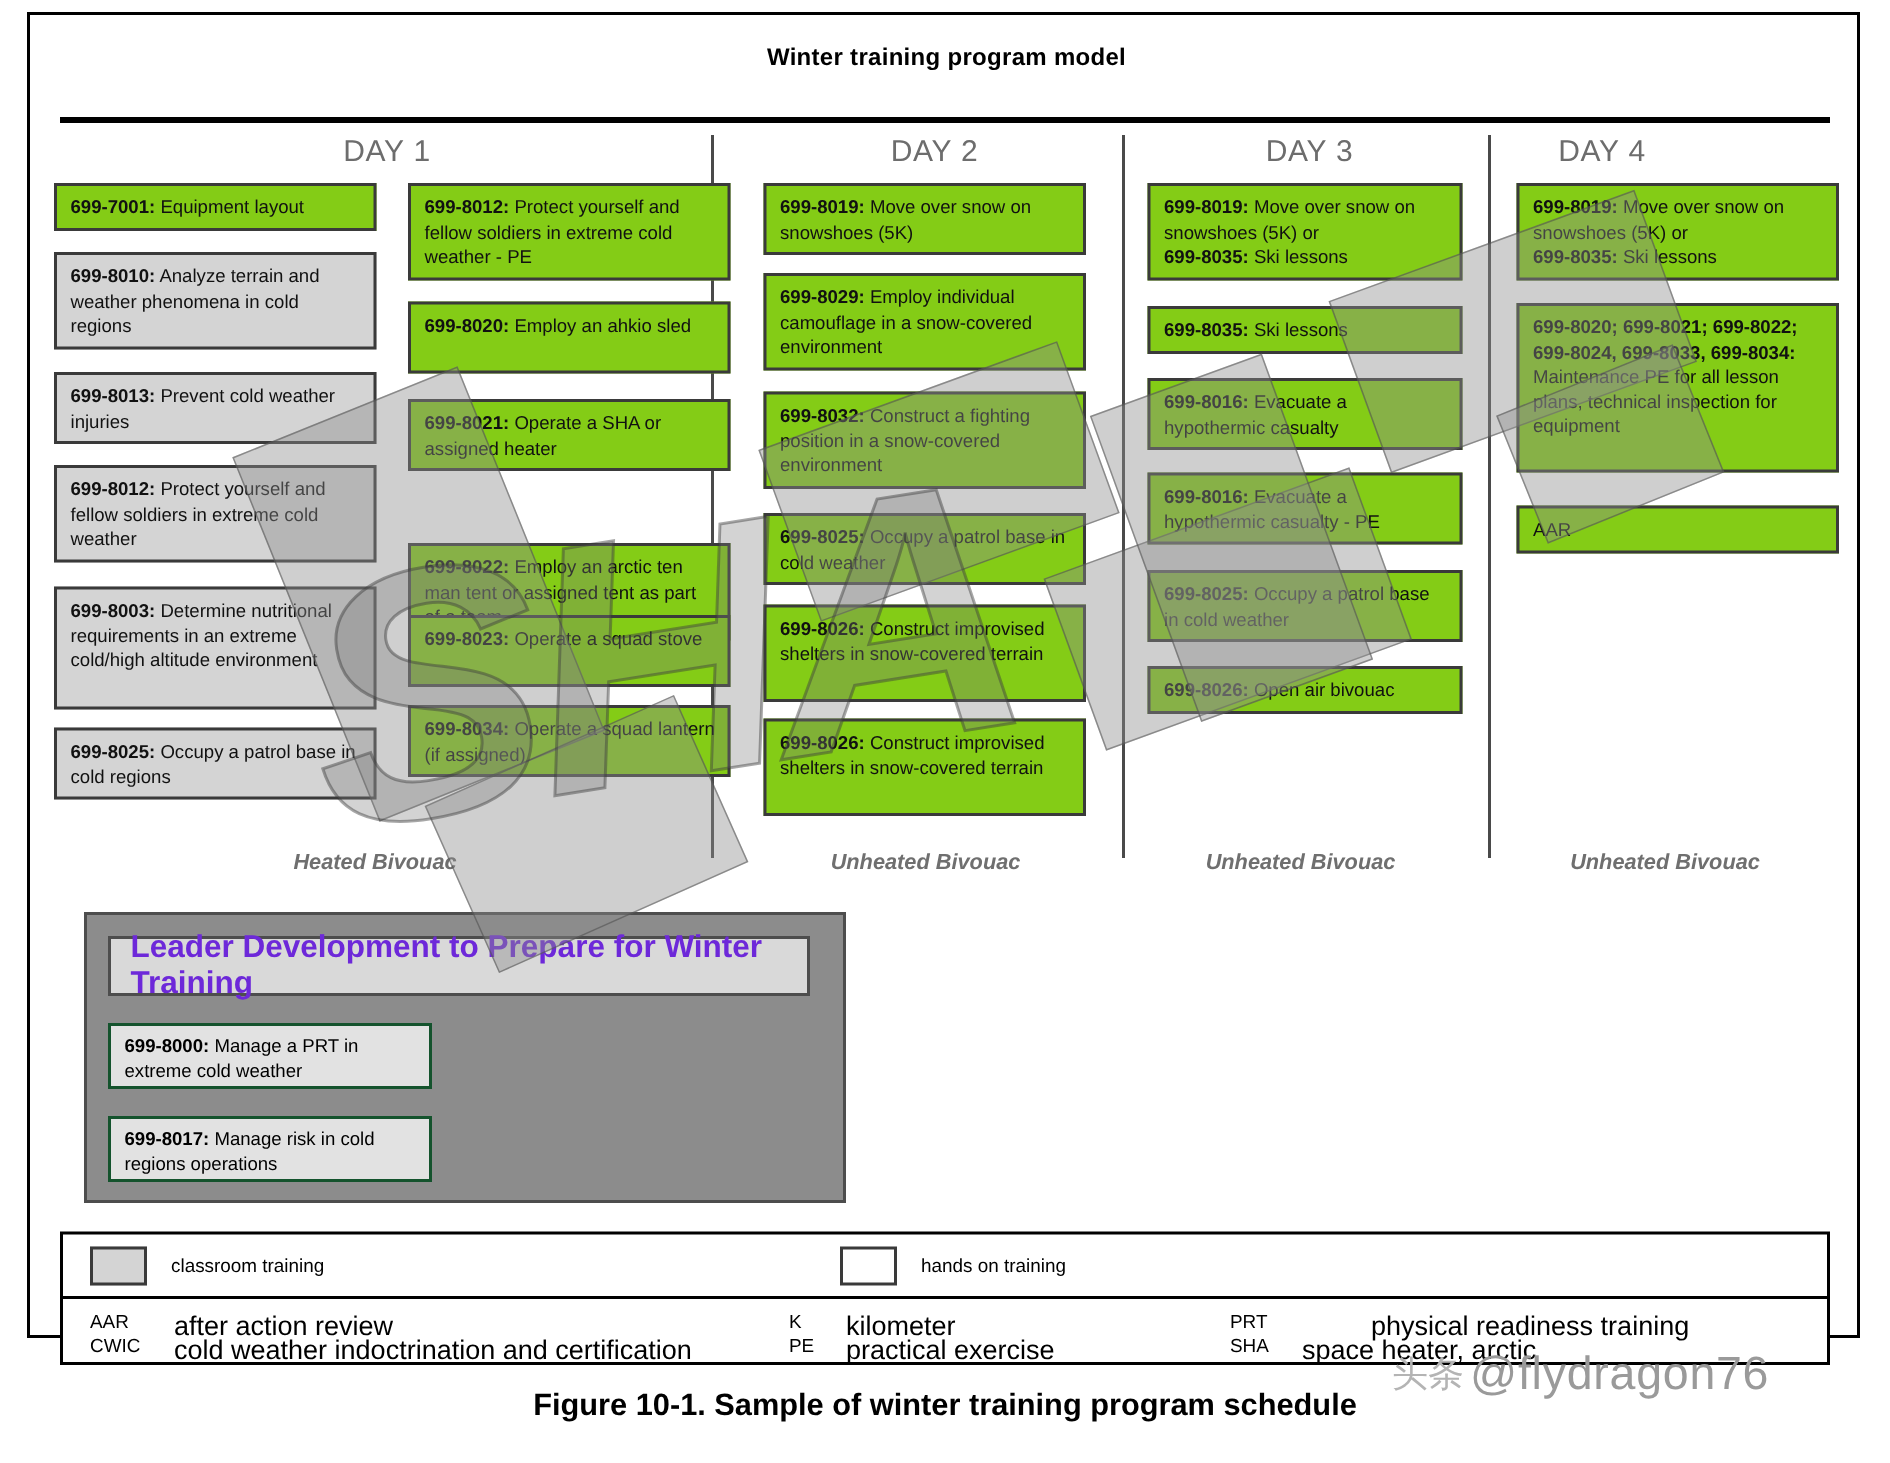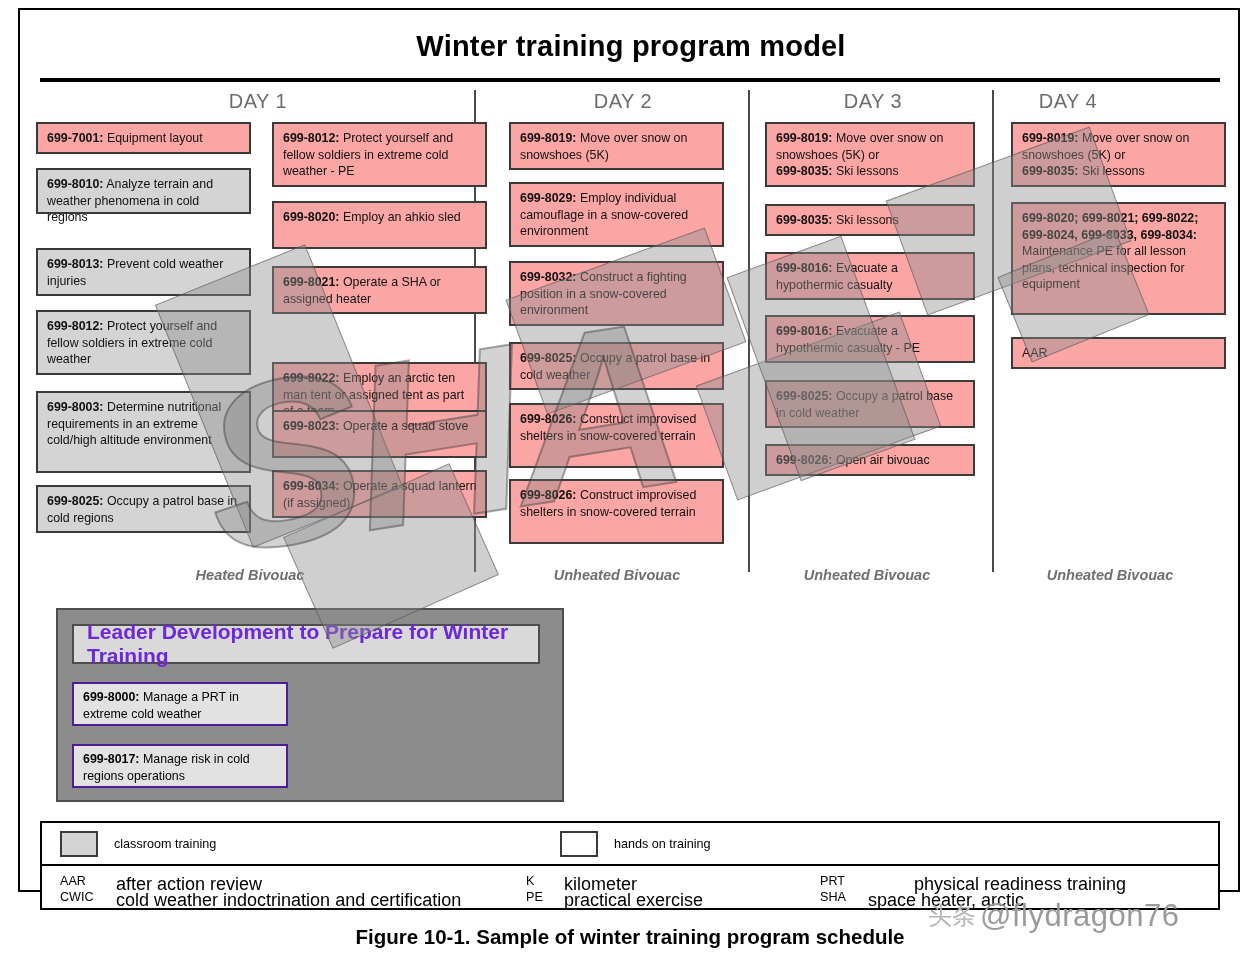--- a/index.html
+++ b/index.html
@@ -9,39 +9,39 @@
     color:#000;
   }
   
   #figure-frame{
     position:absolute;left:18px;top:8px;width:1222px;height:884px;
     border:2px solid #000;background:#fff;box-sizing:border-box;
   }
   
   #chart-title{
     position:absolute;left:0;top:20px;width:1222px;text-align:center;
-    font-size:29px;font-weight:bold;letter-spacing:.2px;
+    font-size:16px;font-weight:bold;letter-spacing:.2px;
   }
   #title-rule{
     position:absolute;left:20px;top:68px;width:1180px;height:0;
     border-top:4px solid #000;
   }
   
   .day-header{
     position:absolute;top:80px;text-align:center;
     font-size:20px;color:#6d6d6d;font-weight:normal;letter-spacing:.5px;
   }
   
   .col-divider{
     position:absolute;top:80px;width:0;border-left:2px solid #4a4a4a;
   }
   
   .task-box{
     position:absolute;box-sizing:border-box;
-    border:2px solid #3a3a3a;background:#fca5a5;
+    border:2px solid #3a3a3a;background:#84cc16;
     font-size:12.4px;line-height:16.5px;
     padding:6px 8px 5px 9px;color:#111;
   }
   .task-box.classroom{background:#d4d4d4;}
   .task-box b{font-weight:bold;}
   
   .bivouac{
     position:absolute;text-align:center;font-style:italic;
     font-size:14.5px;color:#6f6f6f;font-weight:bold;
   }
@@ -51,21 +51,21 @@
     background:#8c8c8c;border:2px solid #4d4d4d;box-sizing:border-box;
   }
   #leader-title{
     position:absolute;left:14px;top:14px;width:468px;height:40px;
     background:#d9d9d9;border:2px solid #4d4d4d;box-sizing:border-box;
     font-size:21px;font-weight:bold;display:flex;align-items:center;
     padding-left:13px;color:#6d28d9;
   }
   .leader-task{
     position:absolute;left:14px;width:216px;height:44px;
-    background:#e2e2e2;border:2px solid #4c1d95;box-sizing:border-box;
+    background:#e2e2e2;border:2px solid #14532d;box-sizing:border-box;
     font-size:12.4px;line-height:16.5px;padding:5px 6px 0 9px;
   }
   
   #legend-row{
     position:absolute;left:20px;top:811px;width:1180px;height:45px;
     border:2px solid #000;box-sizing:border-box;background:#fff;
   }
   .legend-swatch{
     position:absolute;width:38px;height:26px;border:2px solid #3a3a3a;
     box-sizing:border-box;top:8px;
@@ -119,21 +119,21 @@
   <div class="day-header" style="left:733px;width:240px;">DAY 3</div>
   <div class="day-header" style="left:933px;width:230px;">DAY 4</div>
 
   <div class="col-divider" style="left:454px;height:482px;"></div>
   <div class="col-divider" style="left:728px;height:482px;"></div>
   <div class="col-divider" style="left:972px;height:482px;"></div>
 
   <div class="task-box" style="left:16px;top:112px;width:215px;height:32px;">
     <b>699-7001:</b><span> Equipment layout</span>
   </div>
-  <div class="task-box classroom" style="left:16px;top:158px;width:215px;height:46px;">
+  <div class="task-box classroom" style="left:16px;top:158px;width:215px;height:65px;">
     <b>699-8010:</b><span> Analyze terrain and weather phenomena in cold regions</span>
   </div>
   <div class="task-box classroom" style="left:16px;top:238px;width:215px;height:48px;">
     <b>699-8013:</b><span> Prevent cold weather injuries</span>
   </div>
   <div class="task-box classroom" style="left:16px;top:300px;width:215px;height:65px;">
     <b>699-8012:</b><span> Protect yourself and fellow soldiers in extreme cold weather</span>
   </div>
   <div class="task-box classroom" style="left:16px;top:381px;width:215px;height:82px;">
     <b>699-8003:</b><span> Determine nutritional requirements in an extreme cold/high altitude environment</span>

